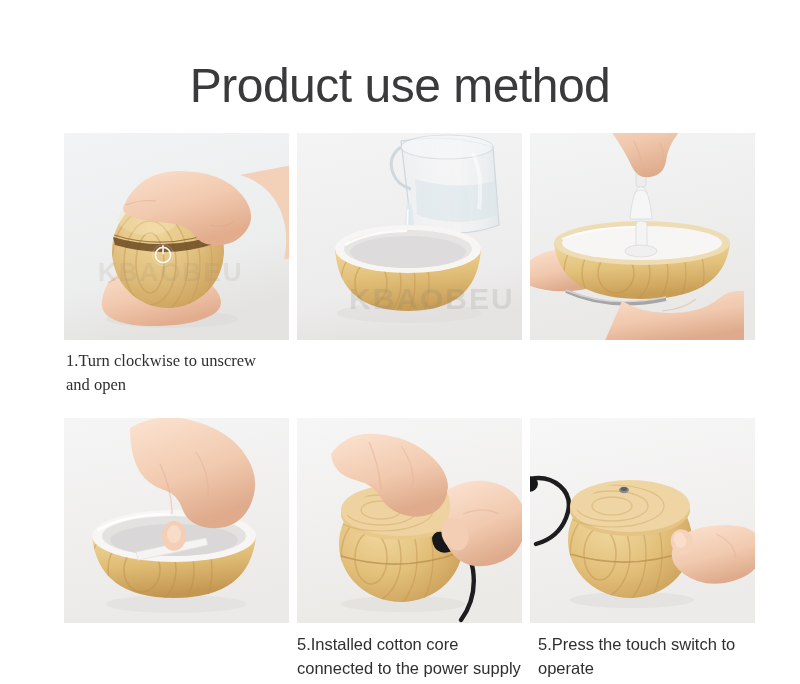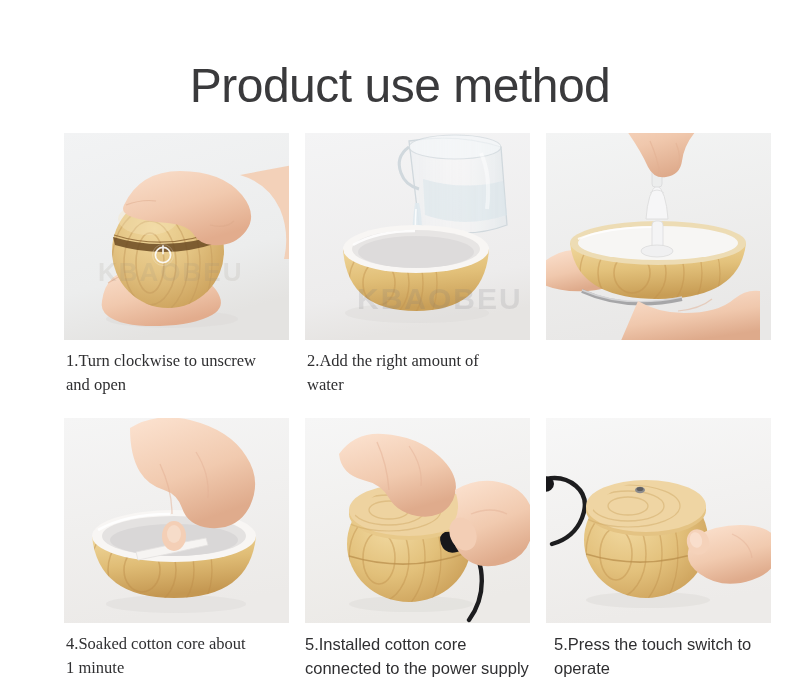--- a/index.html
+++ b/index.html
@@ -37,21 +37,21 @@
 
   
   .grid {
     position: absolute;
     left: 64px;
     top: 133px;
     width: 692px;
   }
   .row {
     display: flex;
-    gap: 16px;
+    gap: 8px;
   }
   .row.row2 { margin-top: 21px; }
 
   .cell {
     width: 225px;
   }
 
   
   .photo {
     position: relative;
@@ -216,22 +216,20 @@
               </g>
 
               <ellipse cx="111" cy="116" rx="73" ry="24" fill="#f8f6f4"></ellipse>
               <ellipse cx="111" cy="116" rx="64" ry="19" fill="#e7e5e4"></ellipse>
               <ellipse cx="111" cy="119" rx="58" ry="16" fill="#dddbdb"></ellipse>
               <path d="M48 112 q24 -14 62 -14" fill="none" stroke="#ffffff" stroke-width="2.4" opacity="0.85"></path>
             </g>
           </svg>
           <div class="watermark">KBAOBEU</div>
         </div>
-        <div class="caption indent-left">2.Add the right amount of
- water</div>
       </div>
 
       <div class="cell">
         <div class="photo">
           <svg class="scene" viewBox="0 0 225 207" preserveAspectRatio="xMidYMid slice">
             <defs>
               <linearGradient id="bg3" x1="0" y1="0" x2="0.2" y2="1">
                 <stop offset="0" stop-color="#f3f4f4"></stop>
                 <stop offset="1" stop-color="#e9e8e7"></stop>
               </linearGradient>
@@ -333,22 +331,20 @@
             <path d="M72 134 q36 -8 70 -14 l2 7 q-34 8 -70 15z" fill="#f6f4f2" stroke="#e3e1df" stroke-width="0.8"></path>
 
             <path d="M66 10 q26 -16 60 -8 q40 10 56 36 q16 24 4 50 q-12 24 -40 22 q-22 -2 -28 -20 q-5 -14 -18 -18 q-16 -5 -24 -18 q-10 -16 -10 -44z" fill="url(#skin4)"></path>
             <path d="M96 46 q12 26 12 50" fill="none" stroke="#e3b094" stroke-width="1.3" opacity="0.5"></path>
             <path d="M132 34 q14 22 12 46" fill="none" stroke="#e3b094" stroke-width="1.3" opacity="0.45"></path>
 
             <ellipse cx="110" cy="118" rx="12" ry="15" fill="#f4cfb6"></ellipse>
             <ellipse cx="110" cy="116" rx="7" ry="9" fill="#f6ddcb" opacity="0.9"></ellipse>
           </svg>
         </div>
-        <div class="caption indent-left">4.Soaked cotton core about
- 1 minute</div>
       </div>
 
       <div class="cell">
         <div class="photo tall">
           <svg class="scene" viewBox="0 0 225 205" preserveAspectRatio="xMidYMid slice">
             <defs>
               <linearGradient id="bg5" x1="0" y1="0" x2="0.2" y2="1">
                 <stop offset="0" stop-color="#f6f6f6"></stop>
                 <stop offset="1" stop-color="#eceae7"></stop>
               </linearGradient>

